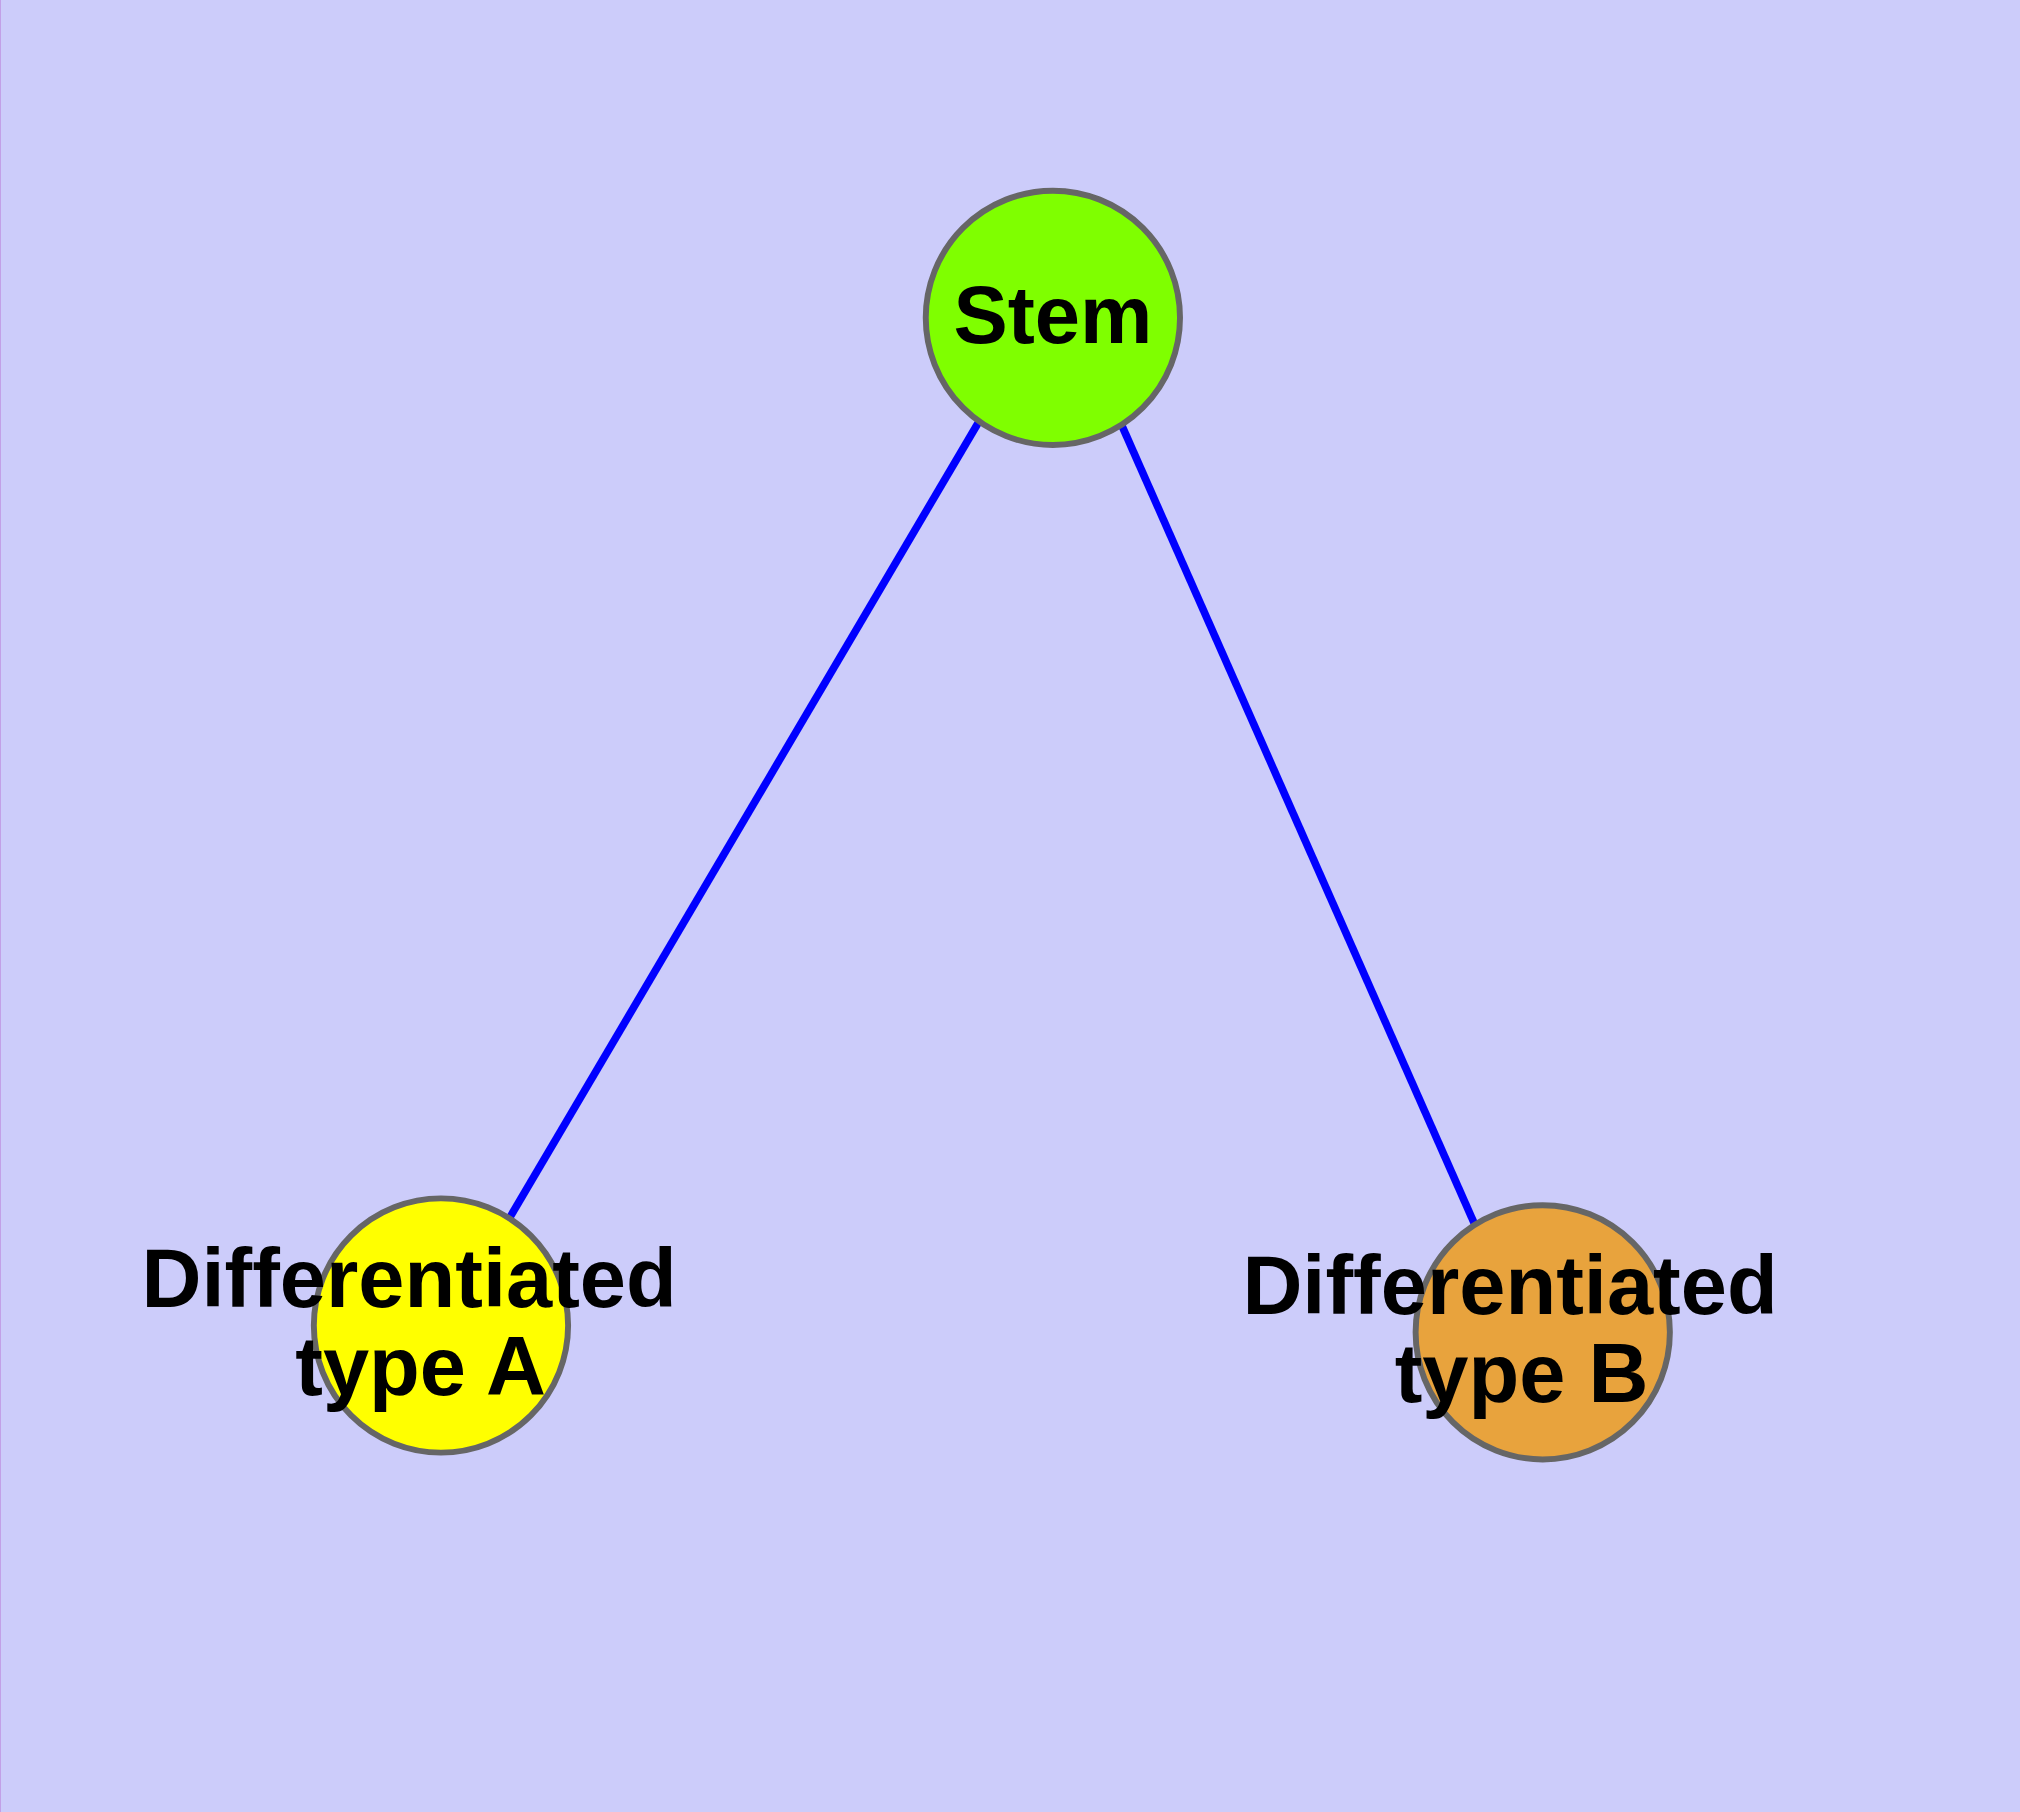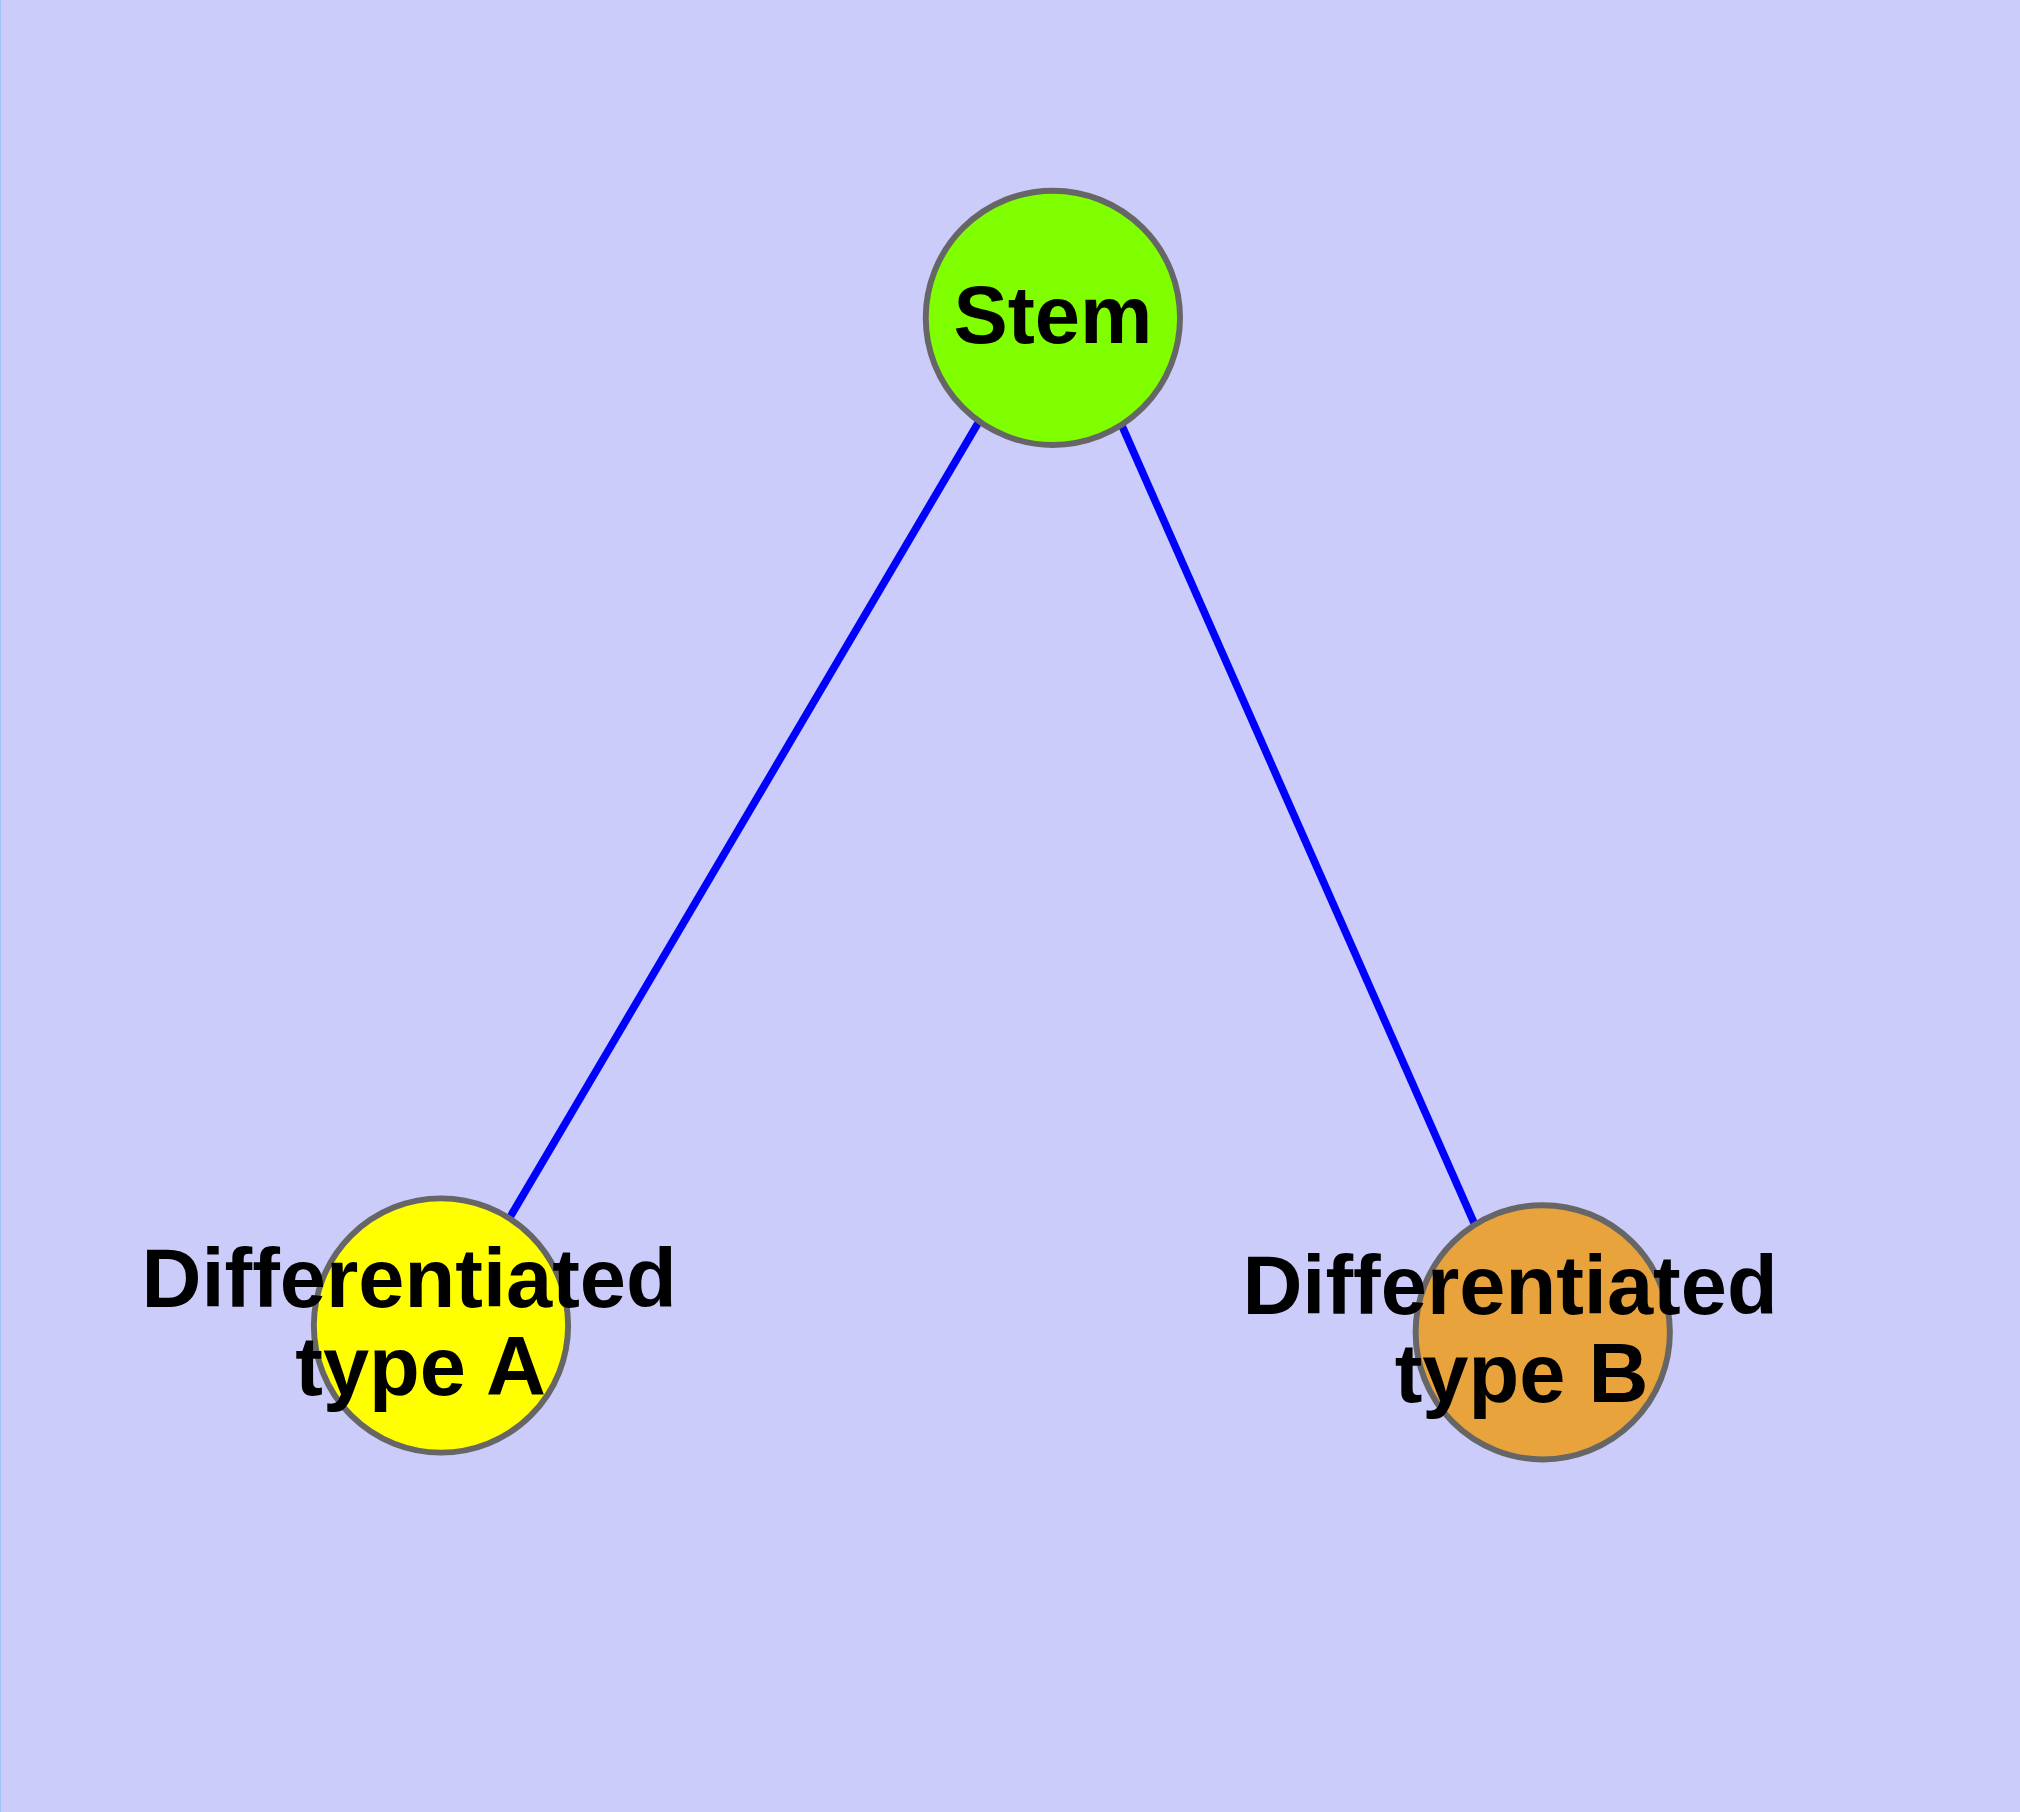--- a/index.html
+++ b/index.html
@@ -43,21 +43,21 @@
   .node-label-stem {
     font-size: 96px;
   }
   .node-label-diff {
     font-size: 98px;
   }
 </style>
 </head>
 <body>
 
-<div id="canvas-wrap" style="background: #0ea5e9;">
+<div id="canvas-wrap" style="background: #a21caf;">
   <svg id="graph-svg" viewBox="0 0 2384 2138">
 
     <rect x="0" y="0" width="2384" height="2138" fill="#ccccfa"></rect>
 
     <g>
       <line class="edge-line" x1="1155" y1="497" x2="601" y2="1437" stroke="#0000ff"></line>
       <line class="edge-line" x1="1322" y1="499" x2="1739" y2="1443" stroke="#0000ff"></line>
     </g>
 
     <g>

